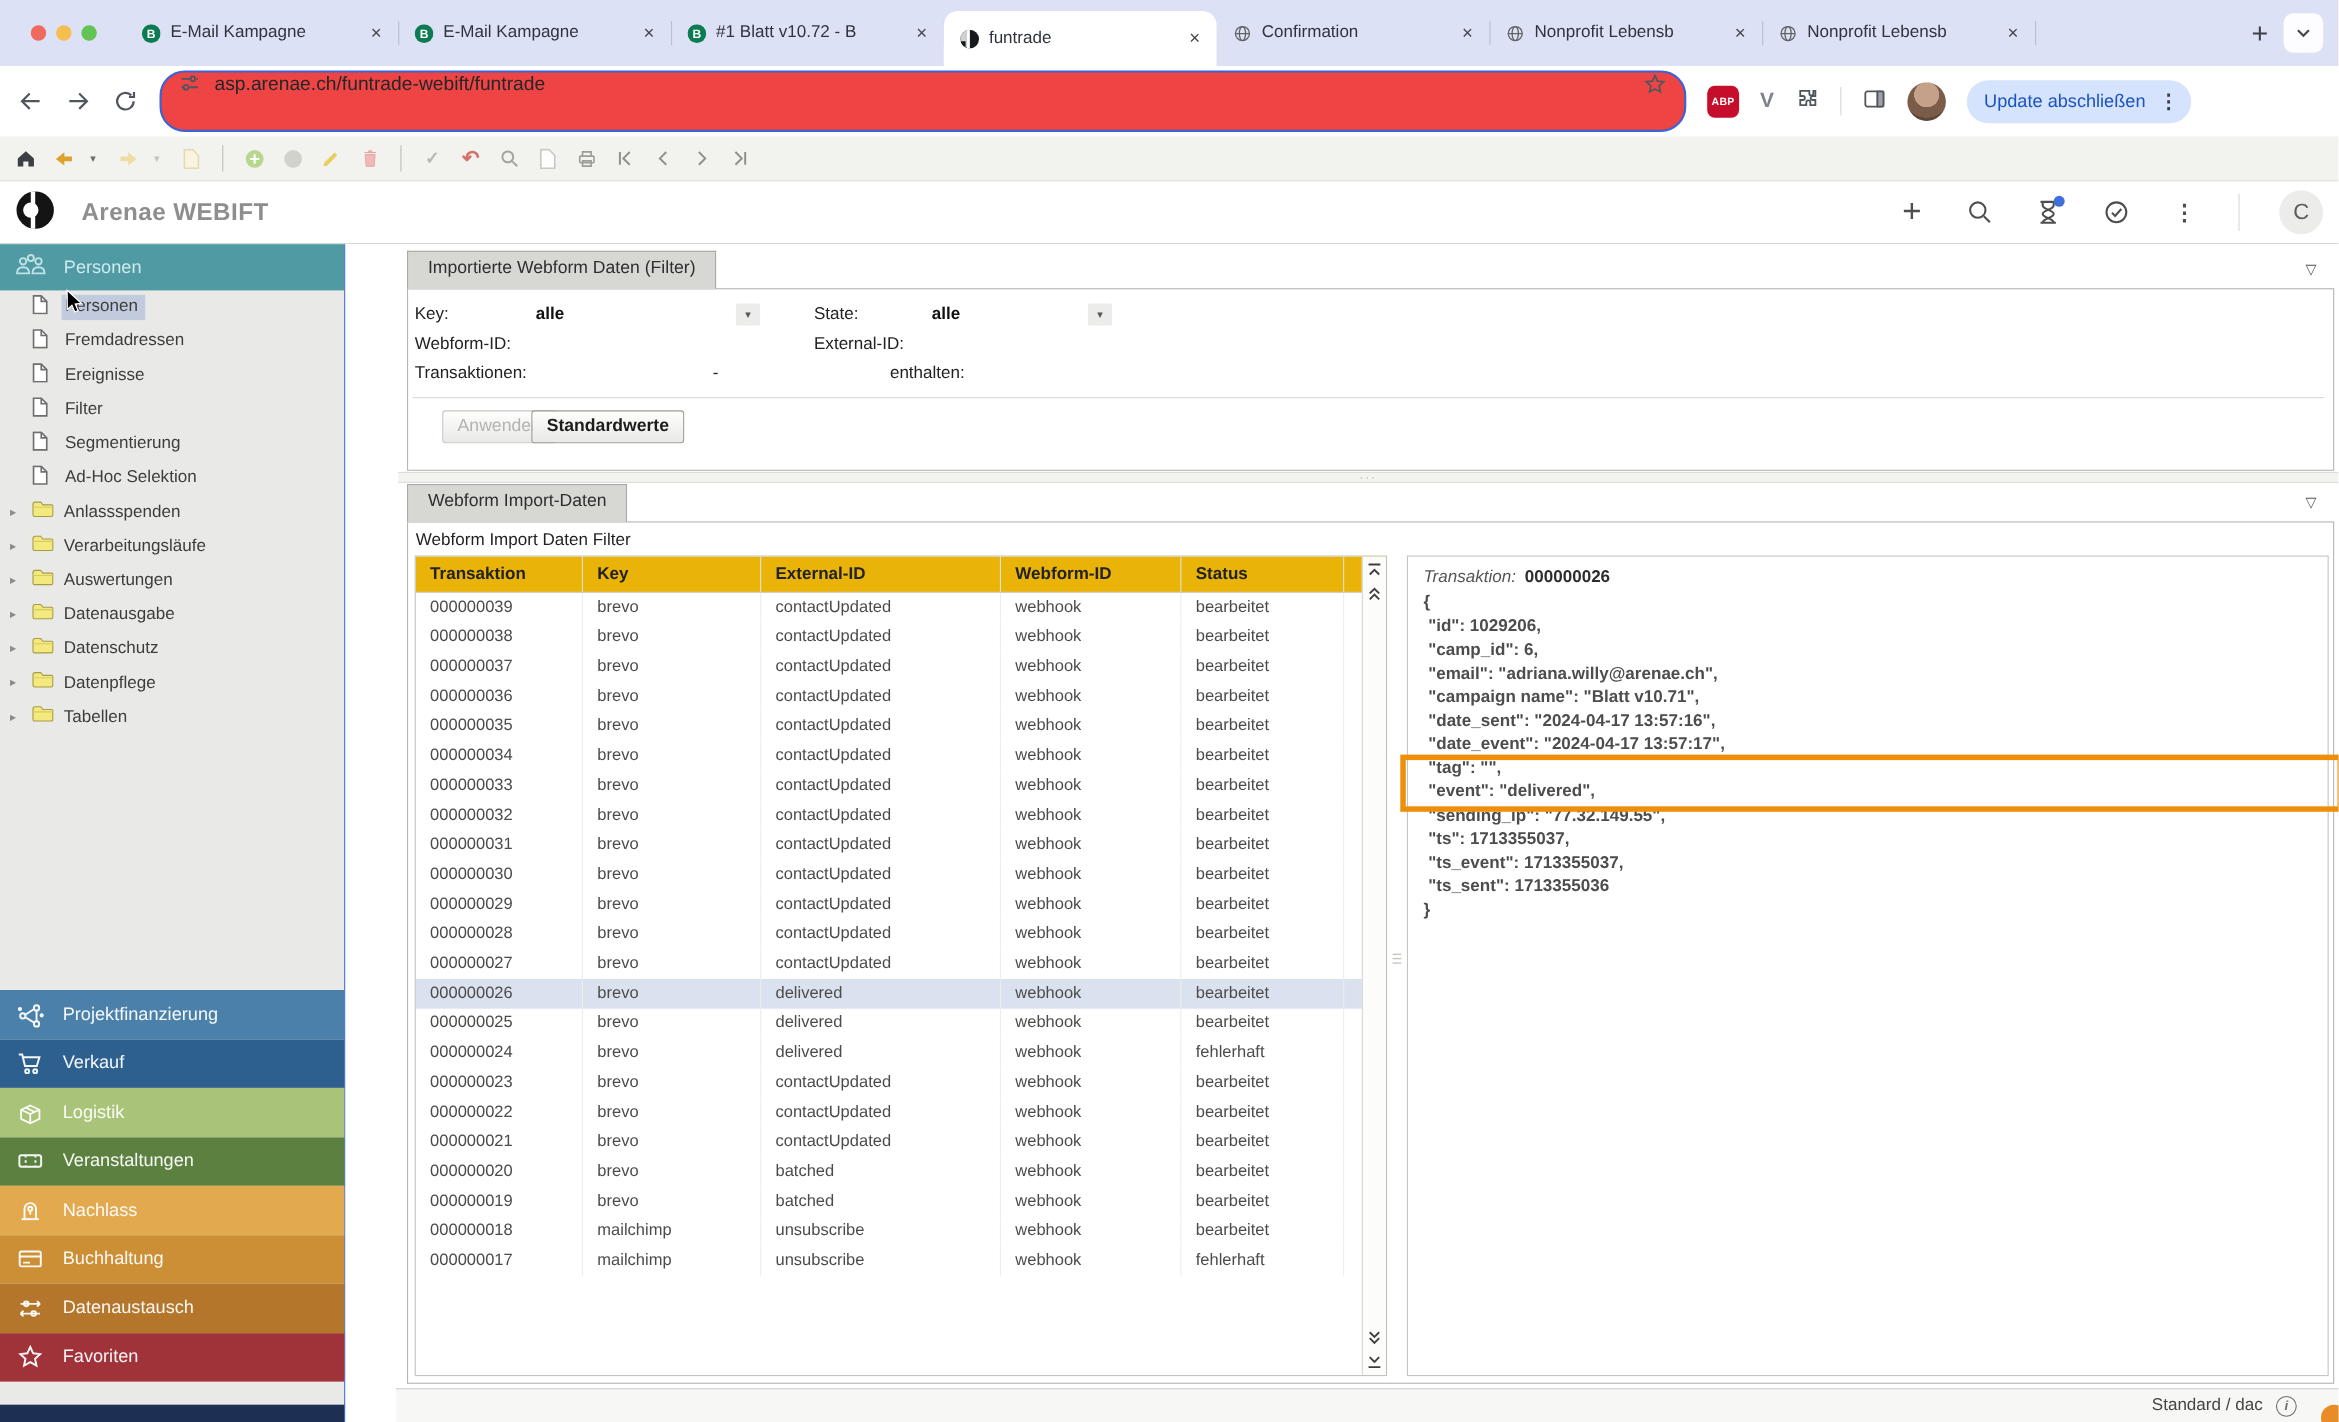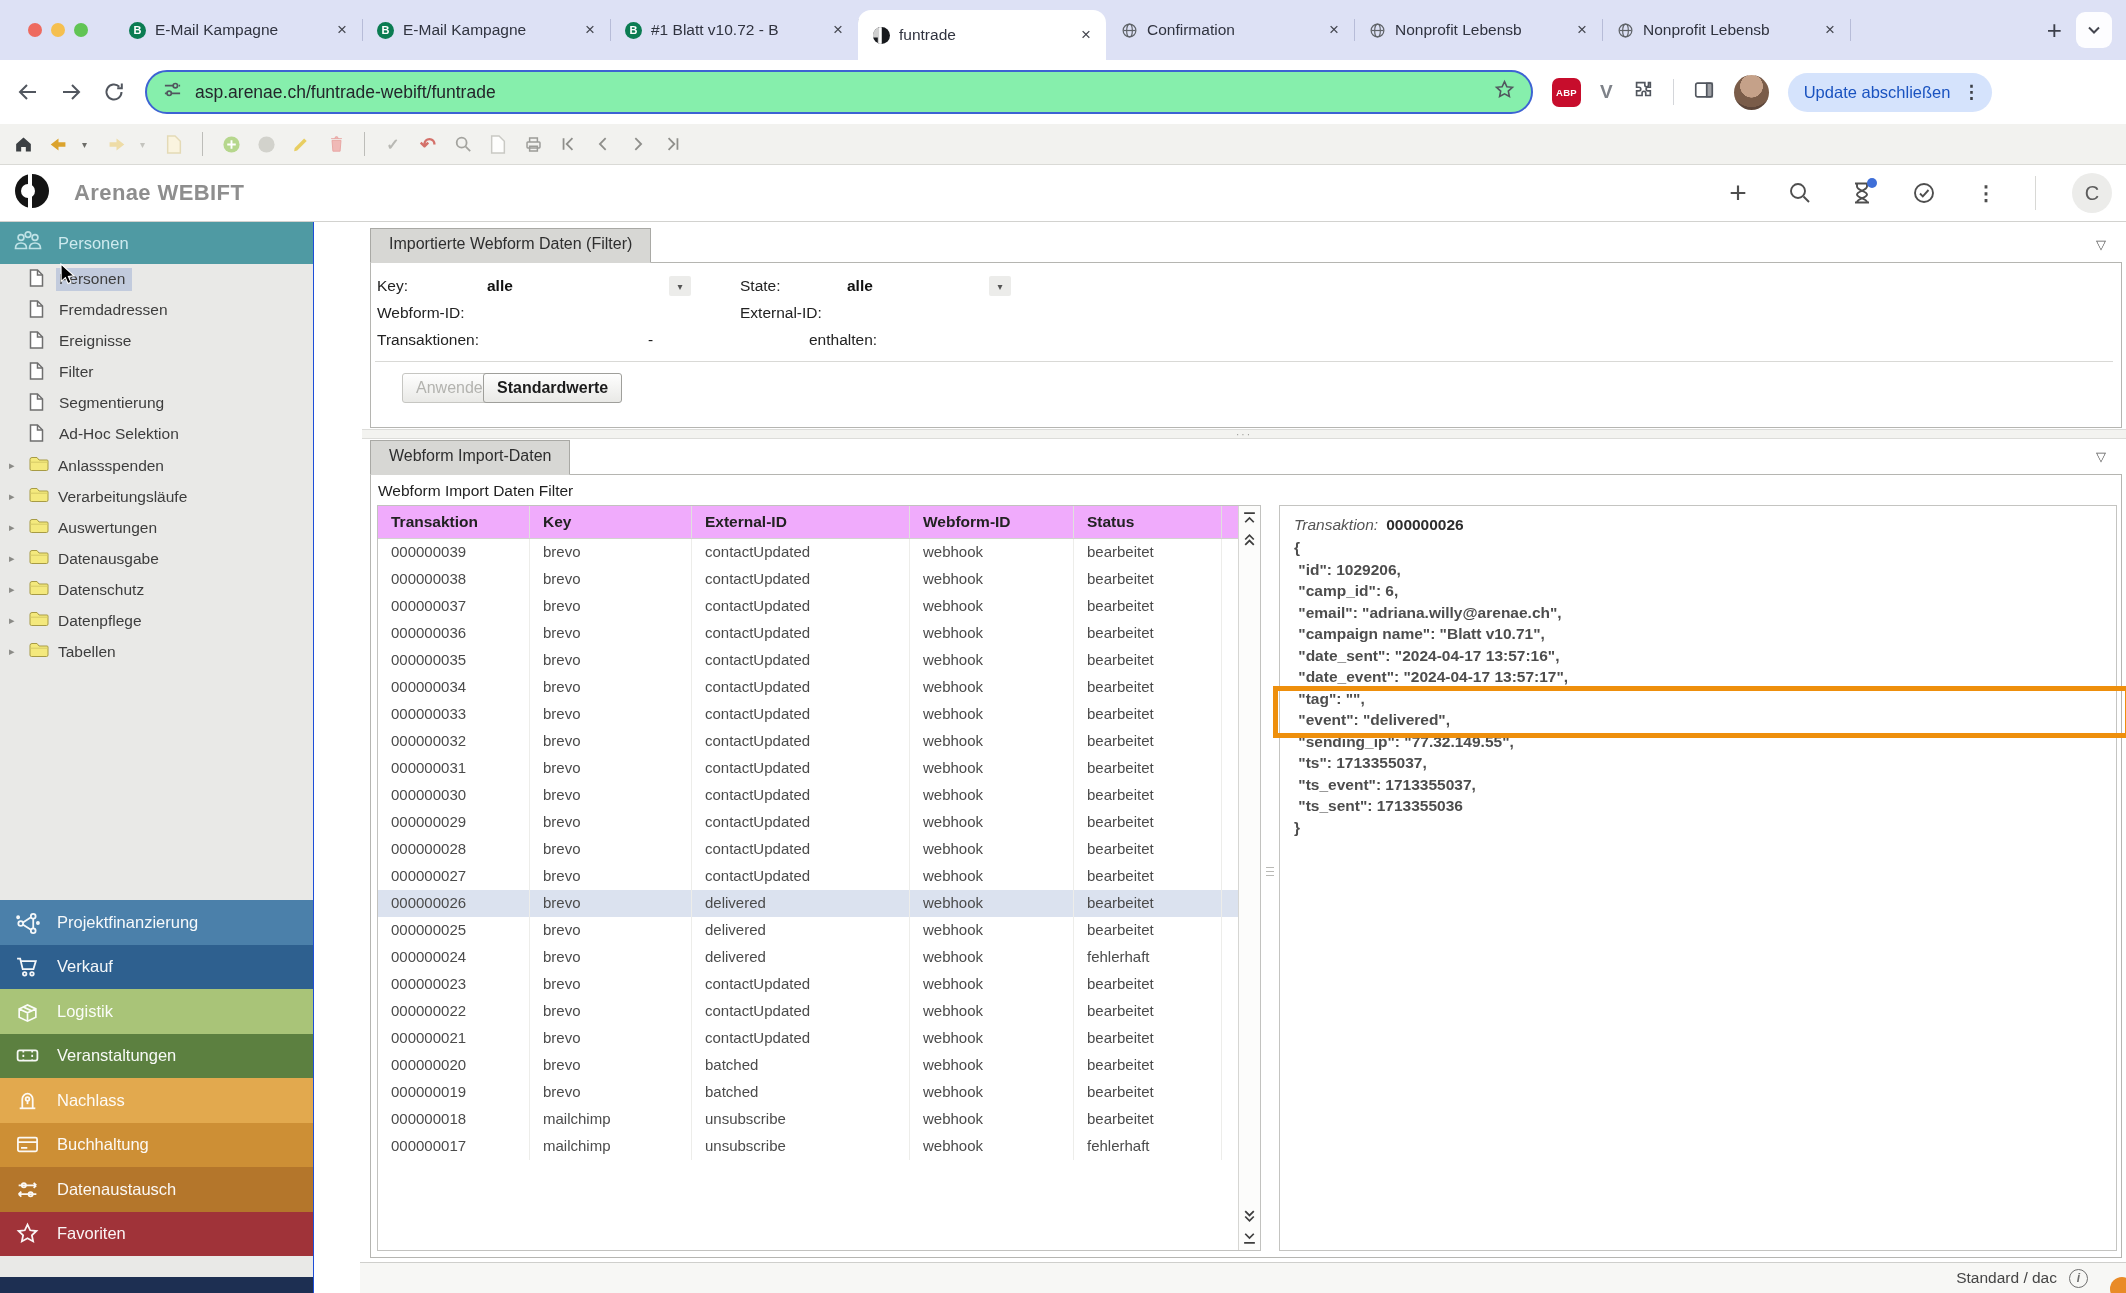--- a/index.html
+++ b/index.html
@@ -19,22 +19,22 @@
   .tab.active { background:#fff; height:50px; align-self:flex-end; border-radius:13px 13px 0 0; }
   .tab:not(.active)::after { content:""; position:absolute; right:-1px; top:9px; bottom:9px; width:1px; background:#b7bcd8; }
   .tab-icon { width:18px; height:18px; display:flex; align-items:center; justify-content:center; flex:none; }
   .newtab-btn { font-size:26px; font-weight:300; color:#3c3f4a; padding:0 14px; }
   .tabsearch-btn { width:36px; height:36px; background:#fdfdff; border-radius:9px; margin:0 14px 0 auto;
                    display:flex; align-items:center; justify-content:center; }
 
   
   .navbar { height:64px; background:#fff; display:flex; align-items:center; padding:0 16px; gap:19px; }
   .nav-icon { width:24px; height:24px; display:flex; align-items:center; justify-content:center; color:#51565e; }
-  .urlbox { flex:none; width:1388px; height:44px; border:2px solid #3d63d3; border-radius:23px;
-            display:flex; align-items:center; padding:0 16px; gap:13px; font-size:17.5px; color:#24262b; background:#86efac; }
+  .urlbox { flex:none; width:1388px; height:56px; border:2px solid #3d63d3; border-radius:23px;
+            display:flex; padding:0 16px; gap:13px; font-size:17.5px; color:#24262b; background:#ef4444; }
   .urlbox .url-text { flex:1; white-space:nowrap; overflow:hidden; }
   .abp-badge { width:29px; height:29px; background:#c70d2c; border-radius:7px; color:#fff; font-size:9.5px;
                font-weight:bold; display:flex; align-items:center; justify-content:center; letter-spacing:.3px; }
   .v-ext { font-size:19px; font-weight:bold; color:#7e8289; }
   .vdivider { width:1px; height:26px; background:#d4d6da; }
   .avatar-img { width:35px; height:35px; border-radius:50%;
                 background:radial-gradient(circle at 50% 32%, #c5a189 0 38%, #7a5c49 39% 70%, #5d463a 71%); }
   .update-chip { height:39px; background:#d5e3fc; border-radius:20px; display:flex; align-items:center;
                  gap:12px; padding:0 12px 0 16px; color:#1a53c0; font-size:16.5px; white-space:nowrap; }
   .update-chip .kebab { color:#3b3f46; font-size:18px; font-weight:bold; }
@@ -103,21 +103,21 @@
 
   .splitter { position:absolute; left:2px; right:0; top:207px; height:10px; background:#f3f3f0;
               border-top:1px solid #dcdcd9; border-bottom:1px solid #dcdcd9;
               display:flex; align-items:center; justify-content:center; color:#9a9a96; font-size:10px; letter-spacing:2px; }
 
   .import-body { position:absolute; left:10px; right:4px; top:252px; bottom:4px; background:#fff; border:1px solid #b5b5b1; }
   .import-subtitle { position:absolute; left:7px; top:7px; font-size:15.5px; color:#1f1f1f; }
 
   .table-box { position:absolute; left:6px; top:30px; width:884px; bottom:6px; border:1px solid #c2c2bf; background:#fff; overflow:hidden; }
   .thead, .trow { display:grid; grid-template-columns:152px 162px 218px 164px 148px 1fr; }
-  .thead { height:33px; background:#f0abfc; border-bottom:1px solid #d2d2cf; }
+  .thead { height:33px; background:#eab308; border-bottom:1px solid #d2d2cf; }
   .thead > div { font-size:15.5px; font-weight:bold; color:#222; padding:7px 0 0 13px; border-right:1px solid #e0e0dd; }
   .thead > div:last-child { border-right:none; }
   .trow { height:27px; }
   .trow > div { font-size:15px; color:#4b4b4b; padding:4px 0 0 13px; border-right:1px solid #ededea; overflow:hidden; white-space:nowrap; }
   .trow > div:last-child { border-right:none; }
   .trow.sel { background:#dbe2ef; }
   .scroll-strip { position:absolute; right:0; top:0; bottom:0; width:22px; border-left:1px solid #d6d6d3; background:#fcfcfb; }
   .sicon { position:absolute; left:3px; width:15px; height:15px; color:#3e3e3e; }
   .vsplit-handle { position:absolute; left:895px; top:49%; width:8px; height:26px; display:flex; flex-direction:column;
                    justify-content:center; gap:3px; }

